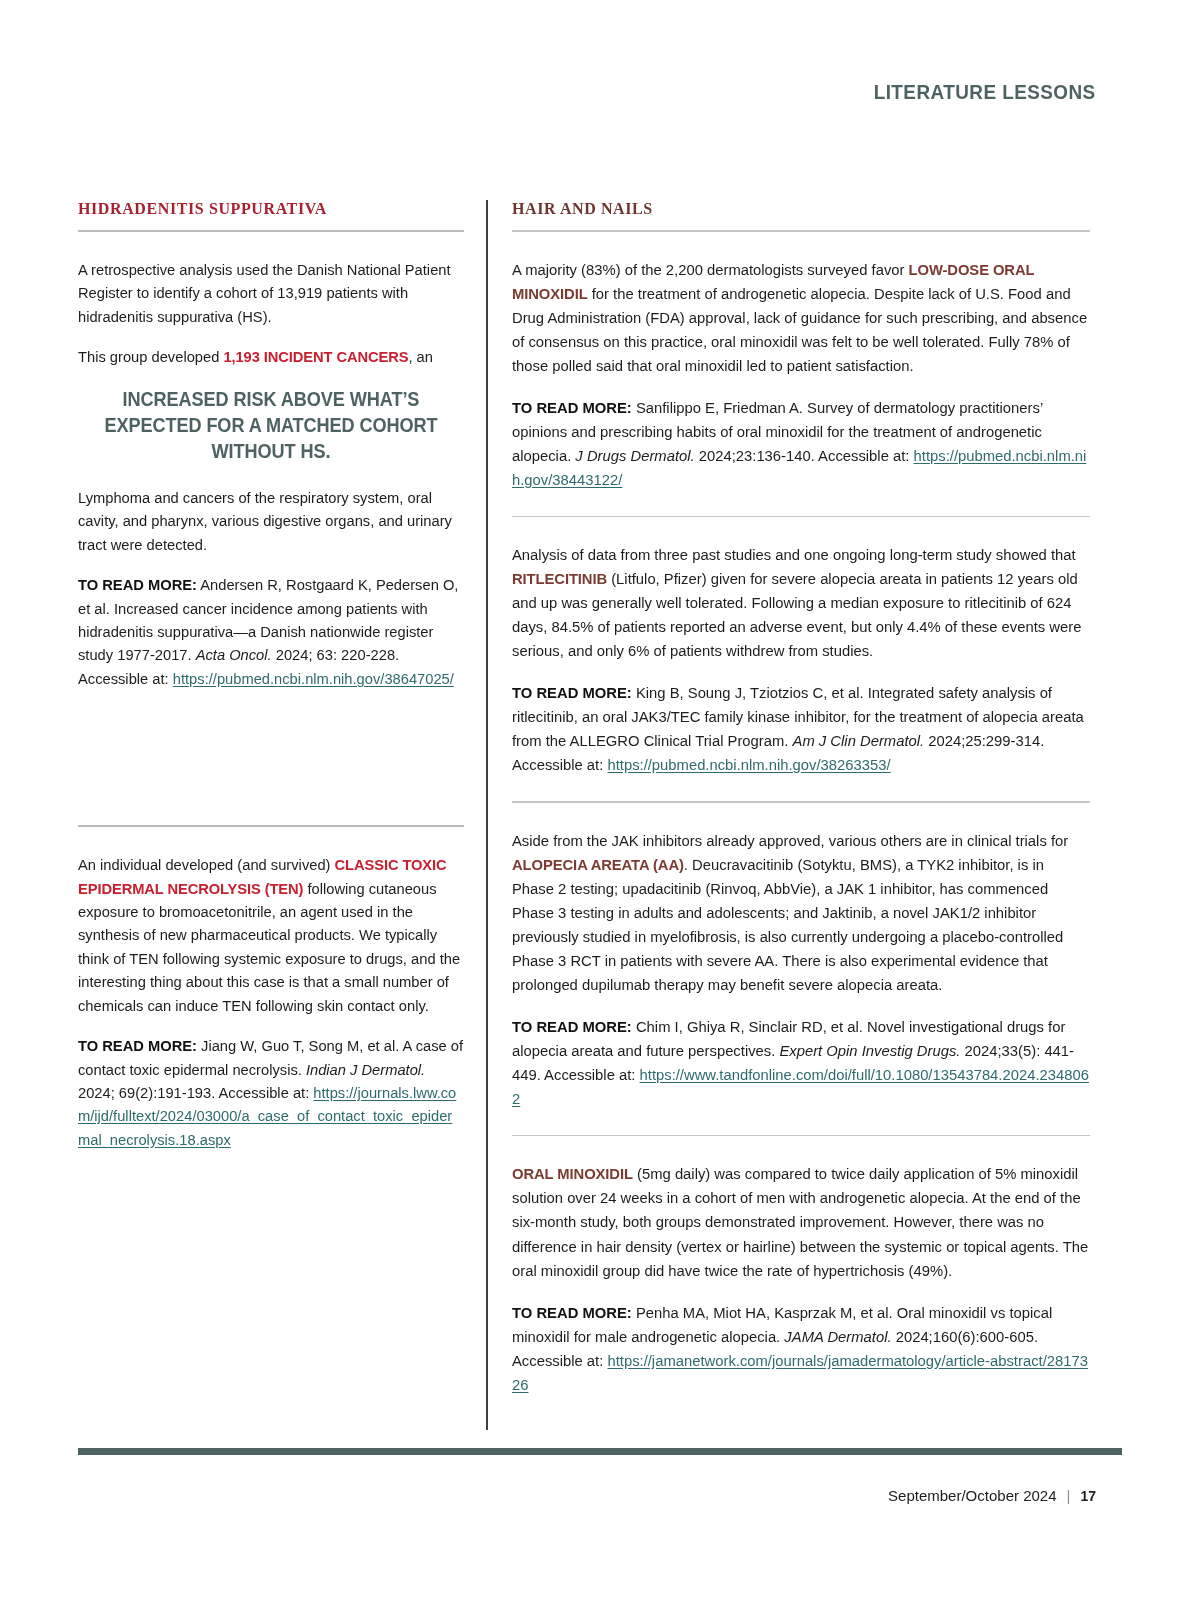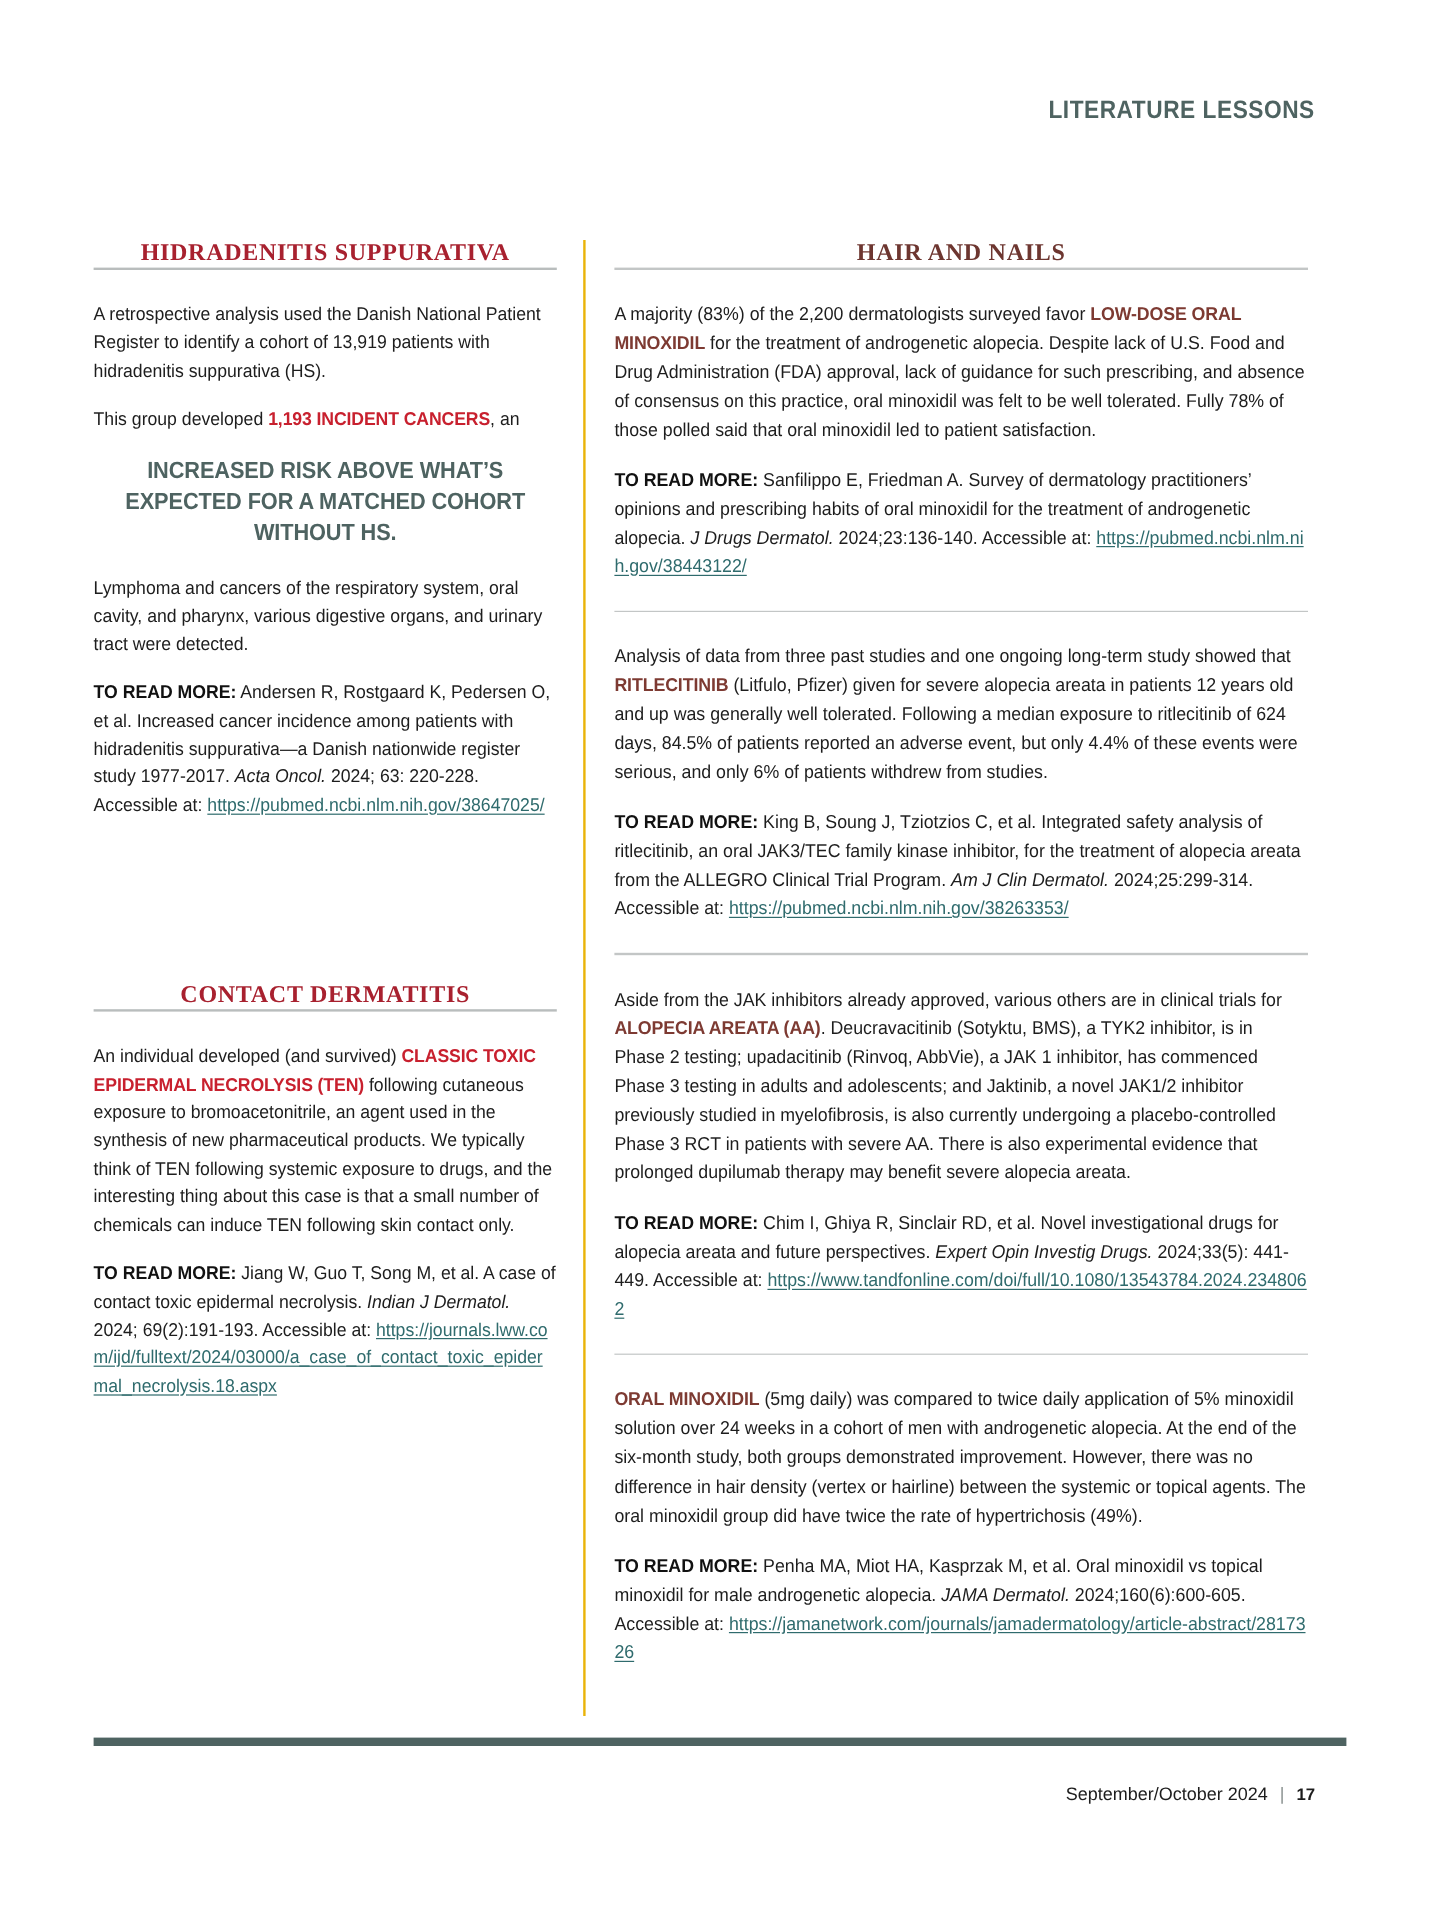--- a/index.html
+++ b/index.html
@@ -50,33 +50,33 @@
   .col-left {
     width: 386px;
     position: relative;
   }
   .col-gap {
     width: 22px;
   }
   .col-right {
     width: 604px;
     position: relative;
-    border-left: 2px solid #eab308;
+    border-left: 2px solid #404040;
     padding-left: 24px;
     box-sizing: border-box;
   }
 
   
   .sec-head {
     font-family: "Liberation Serif", serif;
     font-weight: bold;
-    font-size: 20px;
+    font-size: 16px;
     letter-spacing: 0.6px;
-    text-align: center;
-    padding-bottom: 0;
+    text-align: left;
+    padding-bottom: 12px;
   }
   .sec-head.red { color: #a8212f; }
   .sec-head.maroon { color: #6d3630; }
   .sec-rule {
     height: 2px;
     background: #b9bdbd;
     margin-bottom: 26px;
   }
   .sec-rule.thin {
     height: 1.5px;
@@ -221,21 +221,20 @@
         <div class="stat-caption">INCREASED RISK ABOVE WHAT’S EXPECTED FOR A MATCHED COHORT WITHOUT HS.</div>
 
         <p class="body">Lymphoma and cancers of the respiratory system, oral cavity, and pharynx, various digestive organs, and urinary tract were detected.</p>
 
         <p class="body"><b class="lead">TO READ MORE:</b><span> Andersen R, Rostgaard K, Pedersen O, et al. Increased cancer incidence among patients with hidradenitis suppurativa—a Danish nationwide register study 1977-2017. </span><i class="jrnl">Acta Oncol.</i><span> 2024; 63: 220-228. Accessible at: </span><a class="ref-link" href="#">https://pubmed.ncbi.nlm.nih.gov/38647025/</a></p>
       </div>
 
       <div class="spacer-lg"></div>
 
       <div>
-        <div class="sec-head red">CONTACT DERMATITIS</div>
         <div class="sec-rule"></div>
 
         <p class="body"><span>An individual developed (and survived) </span><b class="hl-red">CLASSIC TOXIC EPIDERMAL NECROLYSIS (TEN)</b><span> following cutaneous exposure to bromoacetonitrile, an agent used in the synthesis of new pharmaceutical products. We typically think of TEN following systemic exposure to drugs, and the interesting thing about this case is that a small number of chemicals can induce TEN following skin contact only.</span></p>
 
         <p class="body"><b class="lead">TO READ MORE:</b><span> Jiang W, Guo T, Song M, et al. A case of contact toxic epidermal necrolysis. </span><i class="jrnl">Indian J Dermatol.</i><span> 2024; 69(2):191-193. Accessible at: </span><a class="ref-link" href="#">https://journals.lww.com/ijd/fulltext/2024/03000/a_case_of_contact_toxic_epidermal_necrolysis.18.aspx</a></p>
       </div>
 
     </div>
 
     <div class="col-gap"></div>

